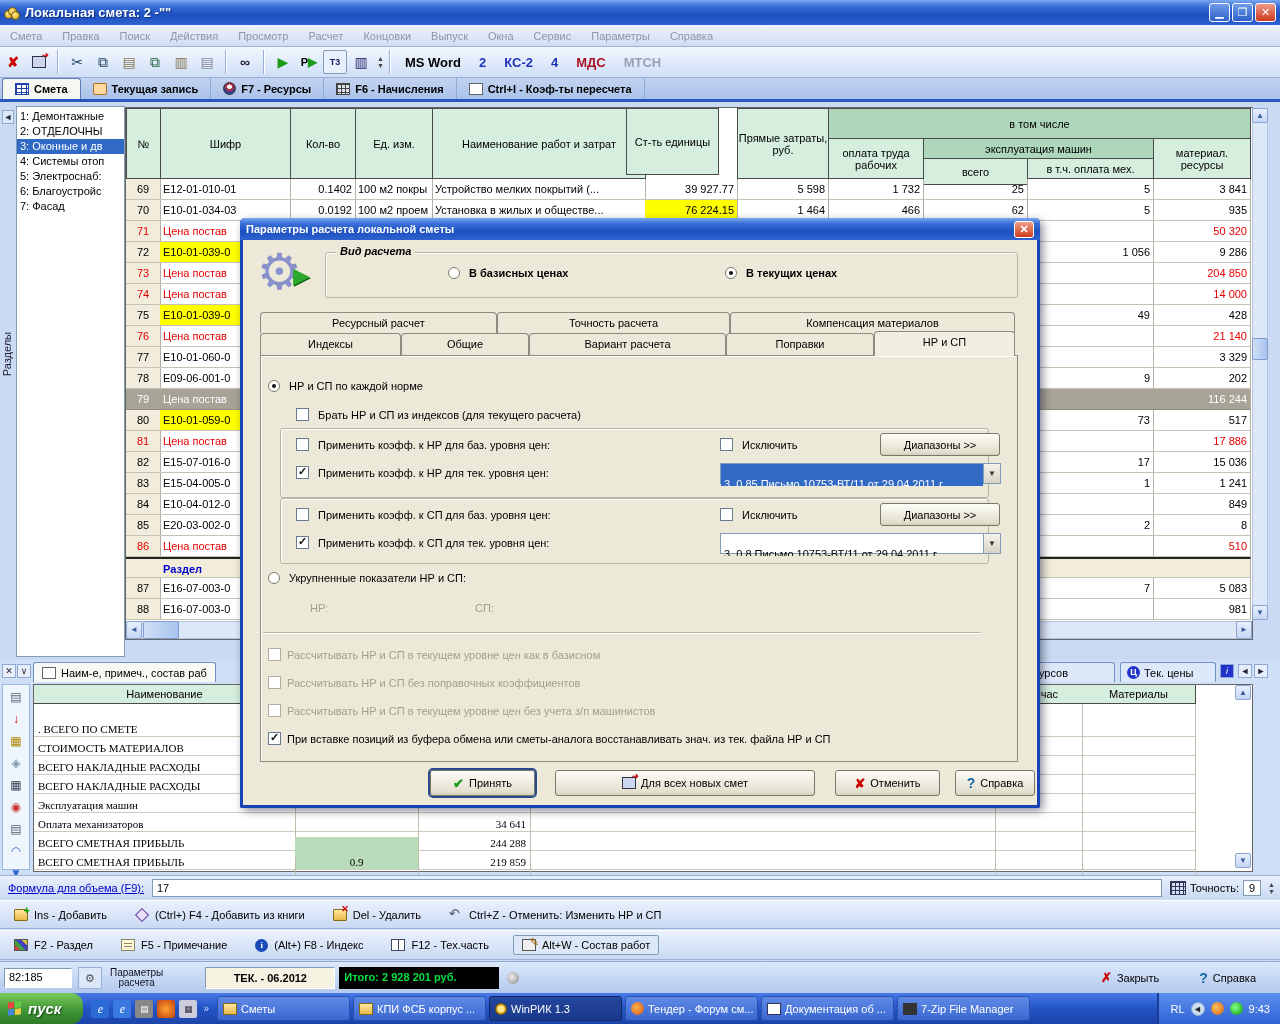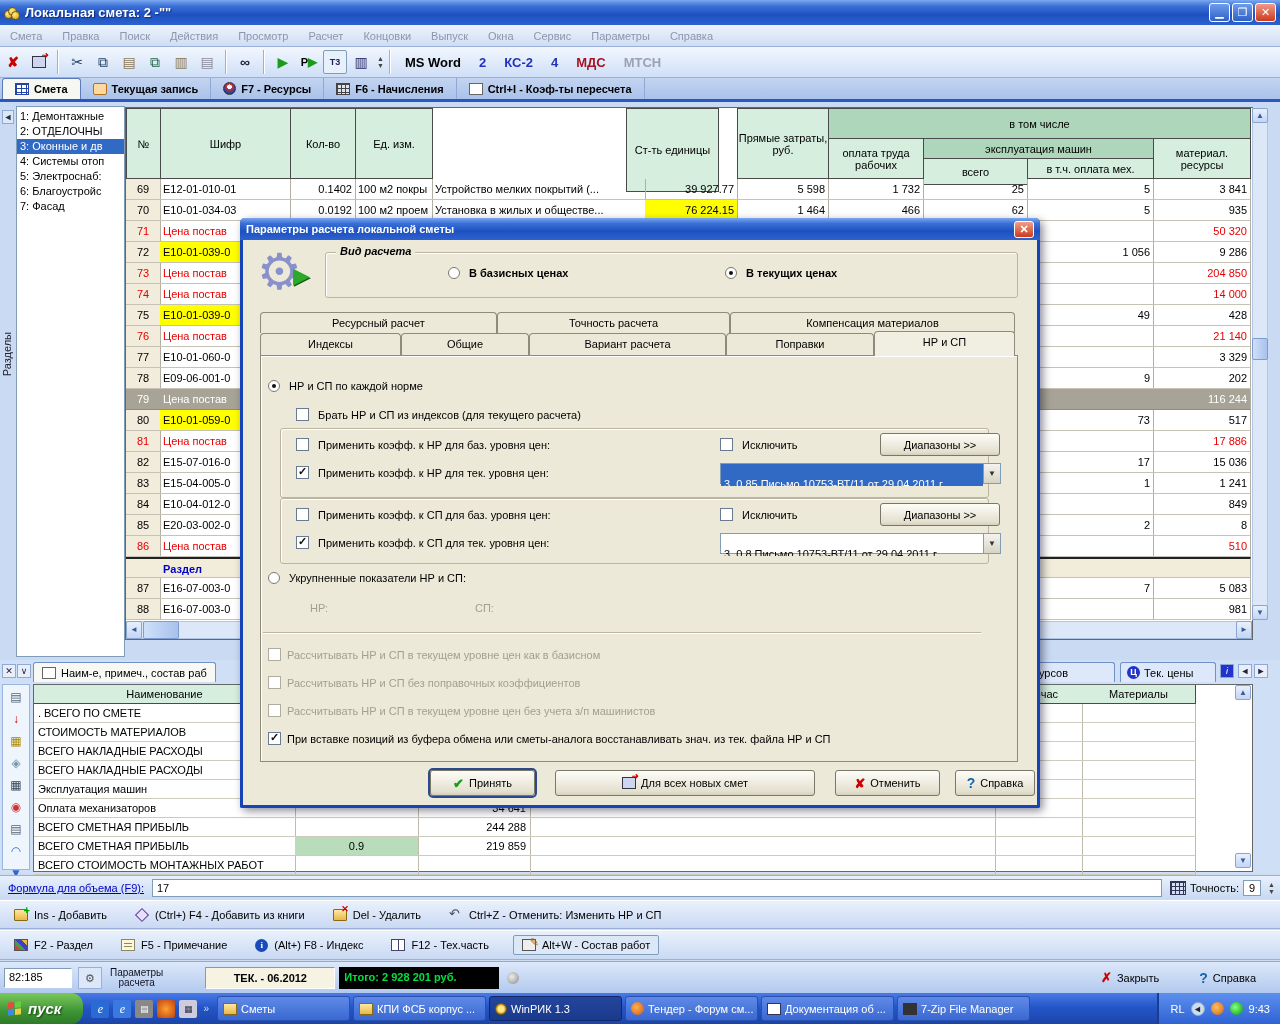--- a/index.html
+++ b/index.html
@@ -80,21 +80,21 @@
   #bottom { position:absolute; left:0; top:660px; width:1280px; height:213px; background:#cfdff5; }
   .mini-btn { position:absolute; width:14px; height:14px; background:#e8eefb; border:1px solid #8fa8d4; font-size:9px; line-height:12px; text-align:center; color:#223; }
   #bp-tab { position:absolute; left:33px; top:2px; height:20px; padding:0 8px; background:#f8f8f4; border:1px solid #7090c8; border-bottom:none; border-radius:3px 3px 0 0; display:flex; align-items:center; gap:5px; }
   .bp-tab-right { position:absolute; top:2px; height:20px; padding:0 6px; background:#dde9fa; border:1px solid #7090c8; border-bottom:none; border-radius:3px 3px 0 0; display:flex; align-items:center; gap:4px; }
   .circ-c { width:13px; height:13px; border-radius:50%; background:#2233cc; color:#fff; font-size:9px; line-height:13px; text-align:center; font-weight:bold; }
   #icon-strip { position:absolute; left:2px; top:24px; width:28px; height:186px; background:#eef5fd; border:1px solid #9ab6e0; display:flex; flex-direction:column; align-items:center; gap:6px; padding-top:4px; }
   .strip-ic { width:18px; height:16px; text-align:center; font-size:12px; line-height:16px; }
   #bgrid { position:absolute; left:33px; top:24px; width:1220px; height:188px; background:#fff; border:1px solid #666; }
   .bh { position:absolute; top:0; height:19px; background:#d6eedd; border-right:1px solid #4a4a4a; border-bottom:1px solid #4a4a4a; text-align:center; line-height:18px; }
   .brow { position:absolute; left:0; width:1218px; height:19px; }
-  .bcell { position:absolute; top:0; height:19px; line-height:18px; border-right:1px solid #c0bcac; border-bottom:1px solid #cfcbbc; padding:0 4px; overflow:hidden; white-space:nowrap; }
+  .bcell { position:absolute; top:0; height:19px; line-height:18px; border-right:1px solid #c0bcac; border-bottom:1px solid #cfcbbc; padding:16px 4px; overflow:hidden; white-space:nowrap;font-family:Liberation Serif, serif; }
   .coef-hl { background:#b9dcba; text-align:center; }
 
   
   #formulabar { position:absolute; left:0; top:875px; width:1280px; height:24px; background:linear-gradient(180deg,#e8f0fc,#c9d9f2); display:flex; align-items:center; border-top:1px solid #9ab0d8; }
   #formula-label { color:#0000c8; text-decoration:underline; margin:0 8px; white-space:nowrap; }
   #formula-input { width:1010px; height:18px; background:#fff; border:1px solid #7f9db9; padding:0 4px; line-height:16px; }
   #precision-box { display:flex; align-items:center; margin-left:8px; gap:4px; }
   #precision-value { width:18px; height:16px; background:#fff; border:1px solid #7f9db9; text-align:center; line-height:15px; }
   .calc-ic { width:16px; height:14px; background:#cfe0f0; border:1px solid #335;
     background-image:linear-gradient(#335 1px,transparent 1px),linear-gradient(90deg,#335 1px,transparent 1px); background-size:4px 4px; }
@@ -303,21 +303,22 @@
         <div class="section-item">6: Благоустройс</div>
         <div class="section-item">7: Фасад</div>
       </div>
 
     <div id="table">
 
       <div class="hc" style="left:0;top:0;width:35px;height:71px">№</div>
       <div class="hc" style="left:34px;top:0;width:131px;height:71px">Шифр</div>
       <div class="hc" style="left:164px;top:0;width:66px;height:71px">Кол-во</div>
       <div class="hc" style="left:229px;top:0;width:78px;height:71px">Ед. изм.</div>
-      <div class="hc" style="left:500px;top:0;width:93px;height:84px">Ст-ть единицы</div>
+      <div class="hc" style="left:306px;top:0;width:214px;height:71px">Наименование работ и затрат</div>
+      <div class="hc" style="left:500px;top:0;width:93px;height:67px">Ст-ть единицы</div>
       <div class="hc" style="left:611px;top:0;width:92px;height:71px">Прямые затраты, руб.</div>
       <div class="hc dark" style="left:702px;top:0;width:423px;height:31px">в том числе</div>
       <div class="hc" style="left:702px;top:30px;width:96px;height:41px">оплата труда рабочих</div>
       <div class="hc dark" style="left:797px;top:30px;width:231px;height:21px">эксплуатация машин</div>
       <div class="hc" style="left:797px;top:50px;width:105px;height:27px">всего</div>
       <div class="hc" style="left:901px;top:50px;width:127px;height:21px">в т.ч. оплата мех.</div>
       <div class="hc" style="left:1027px;top:30px;width:98px;height:41px">материал. ресурсы</div>
 
       <div id="tbody">
           <div class="trow r-normal" style="top: 0px;">

